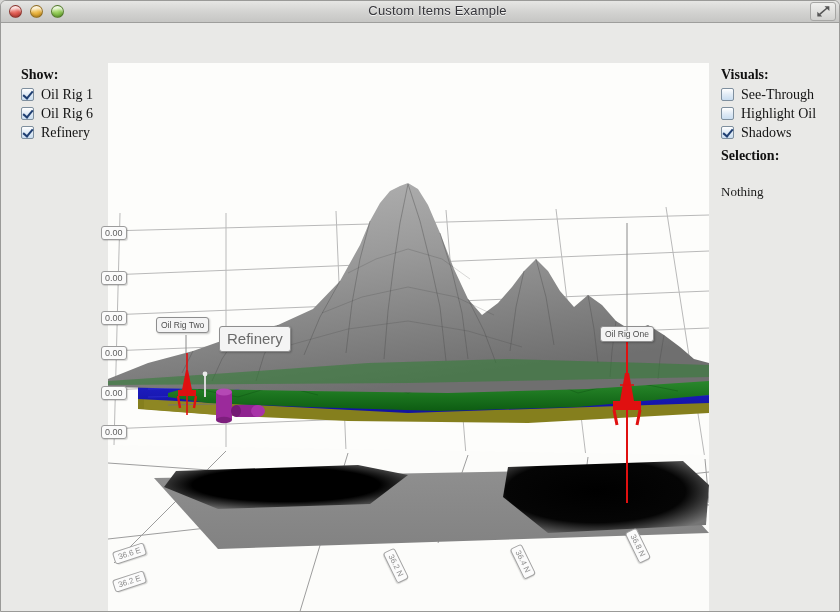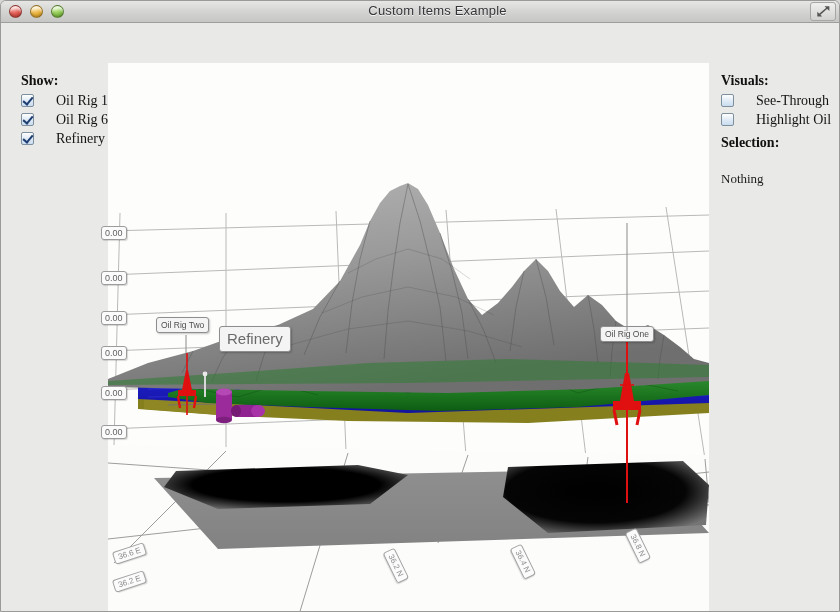--- a/index.html
+++ b/index.html
@@ -63,25 +63,25 @@
     position: relative;
     width: 840px; height: 589px;
     background: #e9e9e7;
   }
 
   
   .panel-heading {
     font-weight: bold;
     font-size: 14px;
     color: #111;
-    margin: 12px 0 2px 0;
+    margin: 6px 0 2px 0;
   }
   .check-row {
     display: flex; align-items: center;
-    gap: 22px;
+    gap: 7px;
     height: 19px;
     font-size: 14px;
     color: #131313;
     white-space: nowrap;
   }
   .cbox {
     width: 13px; height: 13px; flex: none;
     border: 1px solid #7e8f9e;
     border-radius: 2px;
     background: linear-gradient(to bottom, #ffffff 0%, #e2ecf6 48%, #c9ddf0 100%);
@@ -210,20 +210,24 @@
 
     <div id="right-panel">
       <div class="panel-heading">Visuals:</div>
       <div class="check-row">
         <span class="cbox"></span>
         <span>See-Through</span>
       </div>
       <div class="check-row">
         <span class="cbox"></span>
         <span>Highlight Oil</span>
+      </div>
+      <div class="check-row">
+        <span class="cbox on"></span>
+        <span>Shadows</span>
       </div>
       <div class="panel-heading" id="selection-heading">Selection:</div>
       <div id="selection-value">Nothing</div>
     </div>
 
     <div id="plot">
 
       <svg id="scene-svg" viewBox="0 0 601 555">
         <defs>
           <linearGradient id="gMountain" x1="0" y1="0" x2="0.4" y2="1">

